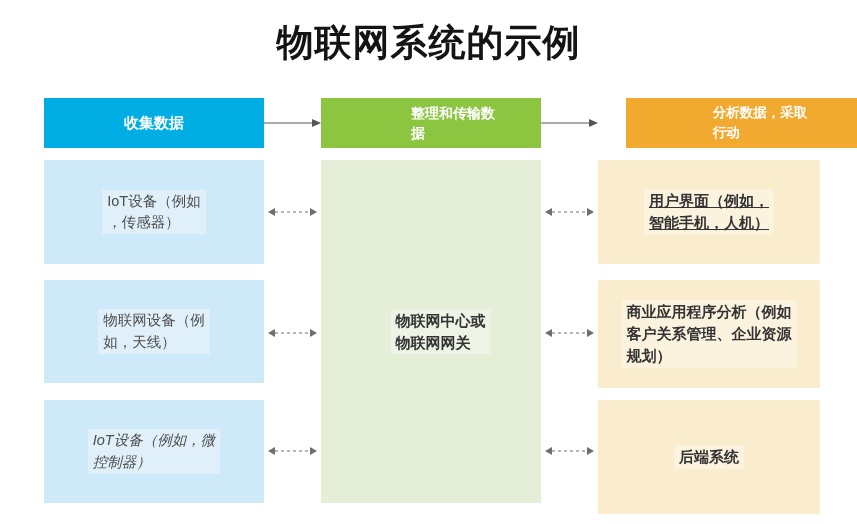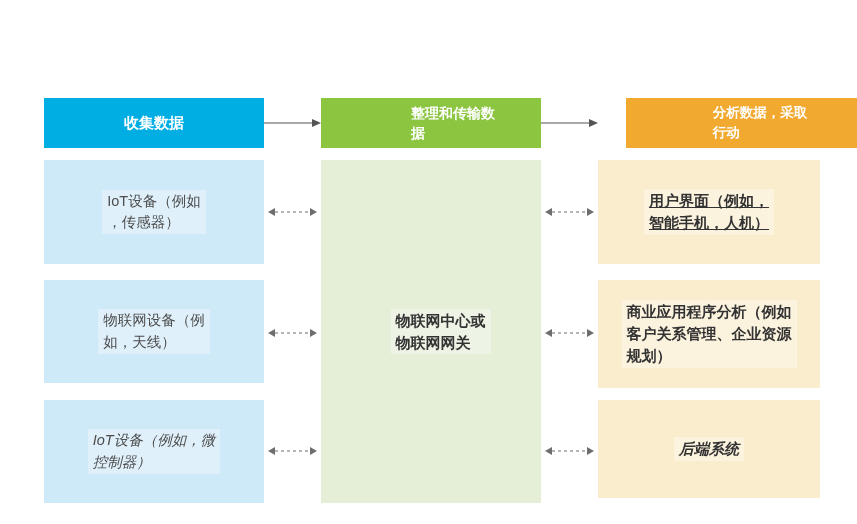--- a/index.html
+++ b/index.html
@@ -54,21 +54,21 @@
   .cell-blue  { background: var(--lightBlue);  color: #4d4d4d; font-weight: 500; font-size: 14.5px; }
   .cell-green { background: var(--lightGreen); color: #333333; font-weight: bold; font-size: 15px; }
   .cell-cream { background: var(--cream);      color: #333333; font-weight: bold; font-size: 15px; }
 
   .b-l1 { left: 44px;  top: 160px; width: 220px; height: 104px; }
   .b-l2 { left: 44px;  top: 280px; width: 220px; height: 103px; }
   .b-l3 { left: 44px;  top: 400px; width: 220px; height: 103px; font-style: italic; }
   .b-m  { left: 321px; top: 160px; width: 220px; height: 343px; padding-left: 19px; }
   .b-r1 { left: 598px; top: 160px; width: 222px; height: 104px; text-decoration: underline; }
   .b-r2 { left: 598px; top: 280px; width: 222px; height: 108px; }
-  .b-r3 { left: 598px; top: 400px; width: 222px; height: 98px; font-style: italic; }
+  .b-r3 { left: 598px; top: 400px; width: 222px; height: 114px; }
 
   .txt {
     white-space: pre-line;
     text-align: left;
     line-height: 1.45;
     background: rgba(255,255,255,0.35);
     padding: 1px 5px;
   }
   .center-one .txt { text-align: center; }
 
@@ -76,20 +76,21 @@
   .arrow line    { stroke: var(--arrowGray); stroke-width: 1.5; }
   .arrow polygon { fill: #555555; }
   .dashed line    { stroke: var(--dashGray); stroke-width: 1.2; stroke-dasharray: 3,3; }
   .dashed polygon { fill: var(--dashGray); }
 </style>
 </head>
 <body>
 
 <div class="stage">
 
+  <div class="title">物联网系统的示例</div>
 
   <div class="box hdr hdr-collect">
     <span class="txt">收集数据</span>
   </div>
   <div class="box hdr hdr-organize">
     <span class="txt">整理和传输数
 据</span>
   </div>
   <div class="box hdr hdr-analyze">
     <span class="txt">分析数据，采取

